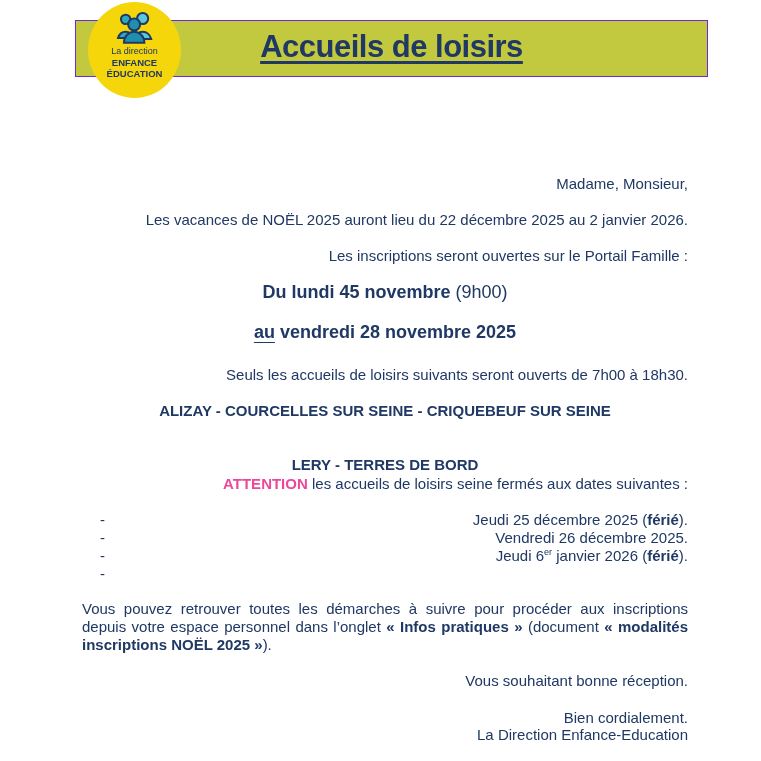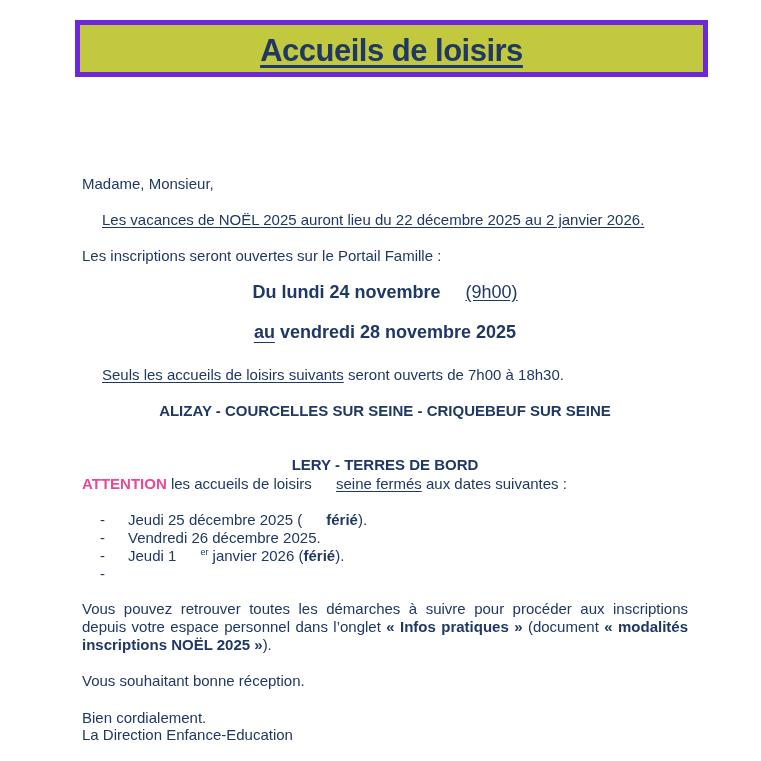--- a/index.html
+++ b/index.html
@@ -2,21 +2,21 @@
 <html><head>
 <meta charset="utf-8">
 <style>
   * { margin:0; padding:0; box-sizing:border-box; }
   html,body { background:#ffffff; }
   body { width:761px; height:761px; font-family:"Liberation Sans", sans-serif; }
   .page { position:relative; width:761px; height:761px; background:#ffffff; overflow:hidden; color:#1f3864; }
 
   
   .banner { position:absolute; left:75px; top:20px; width:633px; height:57px;
-            background:#c3c93f; border:5px solid #6d28d9; z-index:1; }
+            background:#c3c93f; border:1px solid #6d28d9; z-index:1; }
   .doc-title { position:absolute; left:0; right:0; top:0; height:57px; text-align:center;
                font-size:31px; line-height:52px; font-weight:bold; color:#1f3864;
                text-decoration:underline; text-decoration-thickness:3px; text-underline-offset:4px;
                letter-spacing:-0.5px; }
   .se-logo { position:absolute; right:5px; top:2px; width:130px; height:53px; z-index:2; }
   .se-seine { position:absolute; left:2px; top:-6px; font-size:30px; font-weight:bold;
               color:#3eb7e6; letter-spacing:-2.5px; }
   .se-eure  { position:absolute; left:44px; top:13px; font-size:30px; font-weight:bold;
               color:#00a48f; letter-spacing:-2.5px; }
   .se-dash  { position:absolute; left:26px; top:31px; width:20px; height:6px; border-radius:3px;
@@ -26,72 +26,85 @@
 
   .badge { position:absolute; left:88px; top:2px; width:93px; height:96px; border-radius:50%;
            background:#f4d60b; z-index:3; display:flex; flex-direction:column; align-items:center;
            padding-top:8px; text-align:center; }
   .badge svg { width:42px; height:34px; display:block; }
   .badge-l1 { font-size:9px;  color:#1f3864; margin-top:2px; line-height:11px; }
   .badge-l2 { font-size:9.5px; font-weight:bold; color:#1f3864; line-height:11px; }
 
   
   .tline { position:absolute; left:82px; width:606px; font-size:15px; color:#1f3864;
-           line-height:18px; }
+           line-height:18px;text-align:right; }
   .center { text-align:center; }
   .b { font-weight:bold; }
-  .u { text-decoration:underline; text-underline-offset:2px;margin-left:20px; }
+  .u { text-underline-offset:2px; }
   .big { font-size:18px; font-weight:bold; }
   .red { color:#ec4899; font-weight:bold; }
   .wavy { text-decoration-line:underline; text-decoration-style:wavy;
           text-decoration-color:#7d9ee8; text-decoration-thickness:1px; text-underline-offset:4px;text-decoration:underline; }
   .just { text-align:justify; }
   .bullet-item { position:relative; padding-left:46px; height:18px; }
   .bullet-dash { position:absolute; left:18px; top:0; }
-  sup { font-size:9px; vertical-align:super; line-height:0;margin-left:24px; }
+  sup { font-size:9px; vertical-align:super; line-height:0; }
 </style>
 </head>
 <body>
 
 <div class="page">
 
   <div class="banner">
     <h1 class="doc-title">Accueils de loisirs</h1>
   </div>
 
+  <div class="badge">
+    <svg viewBox="0 0 48 40" aria-hidden="true">
+      <circle cx="13" cy="11" r="5.5" fill="#2ba9c1" stroke="#1f3864" stroke-width="2.4"></circle>
+      <path d="M4 33 a 9.5 11 0 0 1 18 0 Z" fill="#2ba9c1" stroke="#1f3864" stroke-width="2.4"></path>
+      <circle cx="33" cy="10" r="6.5" fill="#5bc6dd" stroke="#1f3864" stroke-width="2.4"></circle>
+      <path d="M23 34 a 10.5 12 0 0 1 20 0 Z" fill="#5bc6dd" stroke="#1f3864" stroke-width="2.4"></path>
+      <circle cx="23" cy="17" r="7" fill="#1f8fae" stroke="#1f3864" stroke-width="2.4"></circle>
+      <path d="M11 38.5 a 12 13 0 0 1 24 0 Z" fill="#1f8fae" stroke="#1f3864" stroke-width="2.4"></path>
+    </svg>
+    <div class="badge-l1">La direction</div>
+    <div class="badge-l2">ENFANCE</div>
+    <div class="badge-l2">ÉDUCATION</div>
+  </div>
 
   <main>
 
     <p class="tline" style="top:175px">Madame, Monsieur,</p>
 
     <p class="tline" style="top:211px"><span class="u">Les vacances de NOËL 2025 auront lieu du 22 décembre 2025 au 2 janvier 2026.</span></p>
 
     <p class="tline" style="top:247px">Les inscriptions seront ouvertes sur le Portail Famille :</p>
 
-    <p class="tline center big" style="top:283px"><span>Du lundi 24 novembre </span><span class="u" style="font-weight:normal">(9h00)</span></p>
+    <p class="tline center big" style="top:283px"><span>Du lundi 45 novembre </span><span class="u" style="font-weight:normal">(9h00)</span></p>
 
     <p class="tline center big" style="top:323px"><span class="wavy">au</span><span> vendredi 28 novembre 2025</span></p>
 
     <p class="tline" style="top:366px"><span class="u">Seuls les accueils de loisirs suivants</span><span> seront ouverts de 7h00 à 18h30.</span></p>
 
     <p class="tline center b" style="top:402px">ALIZAY - COURCELLES SUR SEINE - CRIQUEBEUF SUR SEINE</p>
 
     <p class="tline center b" style="top:456px">LERY - TERRES DE BORD</p>
 
     <p class="tline" style="top:475px"><span class="red">ATTENTION</span><span> les accueils de loisirs </span><span class="u">seine fermés</span><span> aux dates suivantes :</span></p>
 
     <div class="tline" style="top:511px">
       <div class="bullet-item">
         <span class="bullet-dash">-</span><span>Jeudi 25 décembre 2025 (</span><sup></sup><span></span><b>férié</b><span>).</span>
       </div>
       <div class="bullet-item">
         <span class="bullet-dash">-</span><span>Vendredi 26 décembre 2025.</span><sup></sup><span></span><b></b><span></span>
       </div>
       <div class="bullet-item">
-        <span class="bullet-dash">-</span><span>Jeudi 1</span><sup>er</sup><span> janvier 2026 (</span><b>férié</b><span>).</span>
+        <span class="bullet-dash">-</span><span>Jeudi 6</span><sup>er</sup><span> janvier 2026 (</span><b>férié</b><span>).</span>
       </div>
       <div class="bullet-item">
         <span class="bullet-dash">-</span><sup></sup><span></span><b></b><span></span>
       </div>
     </div>
 
     <p class="tline just" style="top:600px"><span>Vous pouvez retrouver toutes les démarches à suivre pour procéder aux inscriptions depuis votre espace personnel dans l’onglet </span><b>« Infos pratiques »</b><span> (document </span><b>« modalités inscriptions NOËL 2025 »</b><span>).</span></p>
 
     <p class="tline" style="top:672px">Vous souhaitant bonne réception.</p>
 

